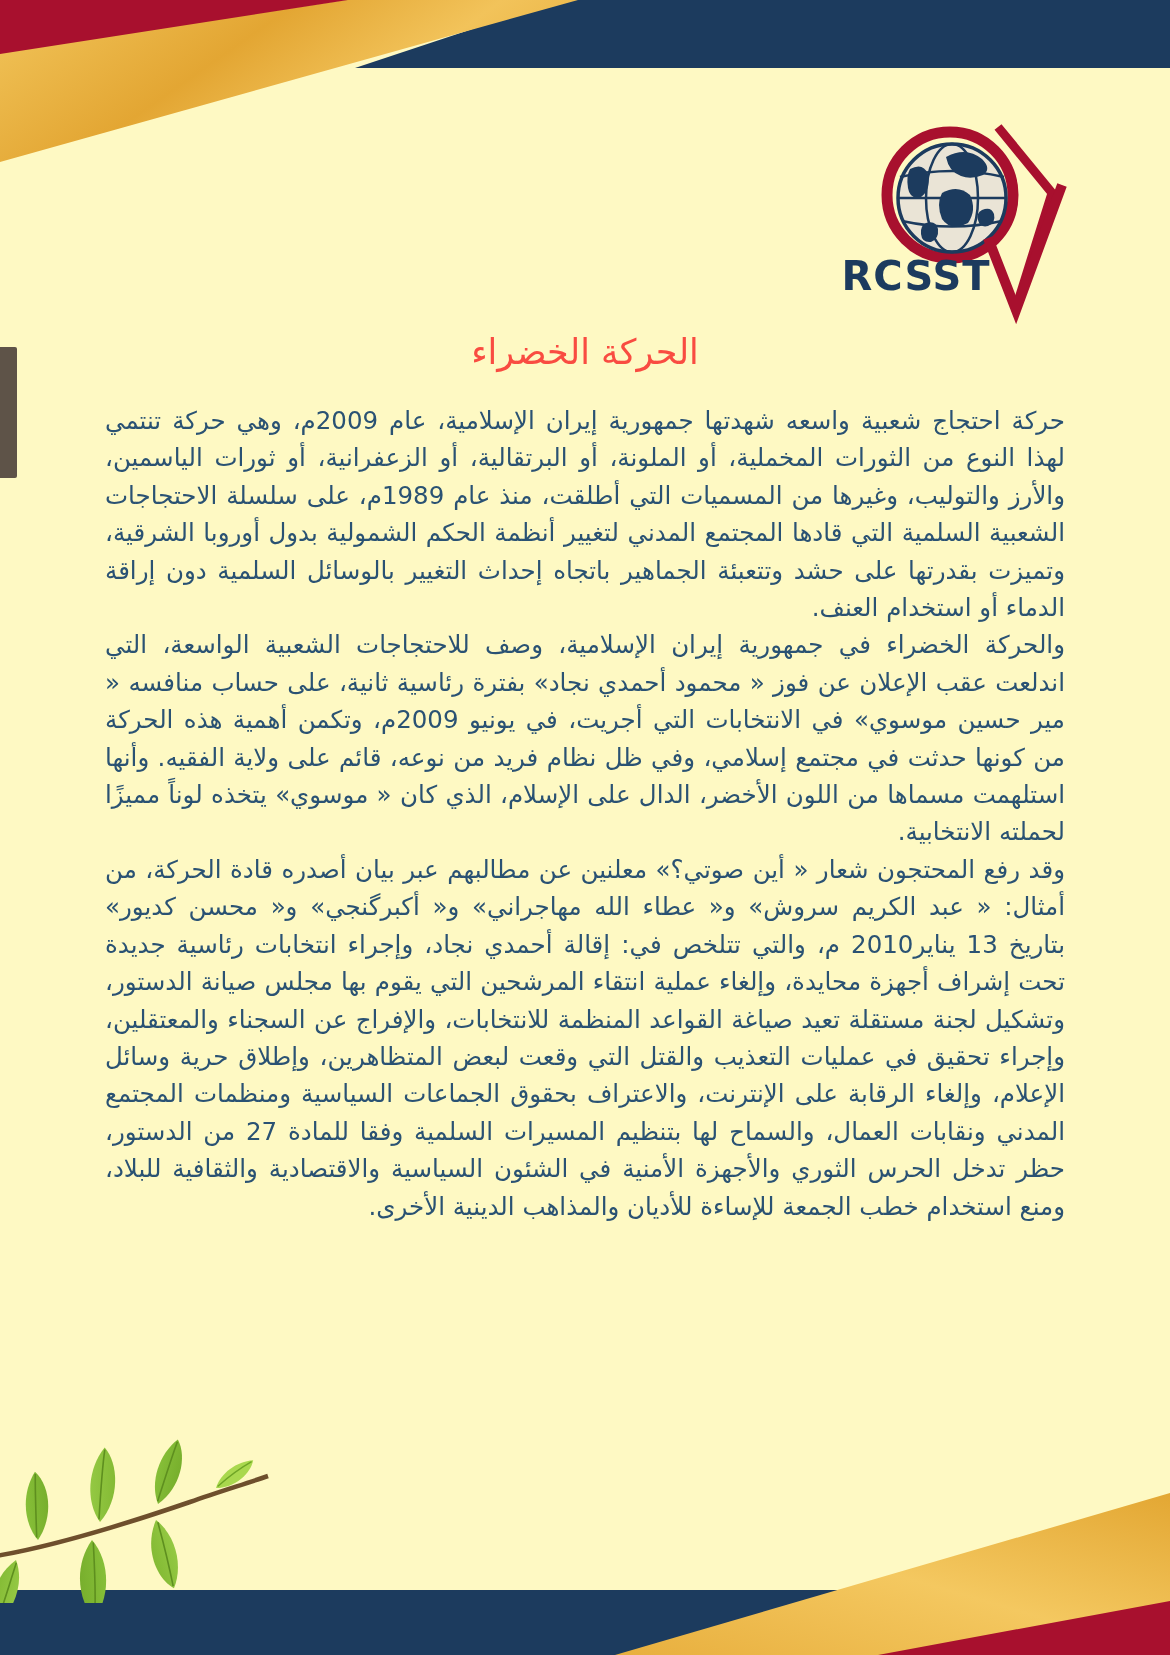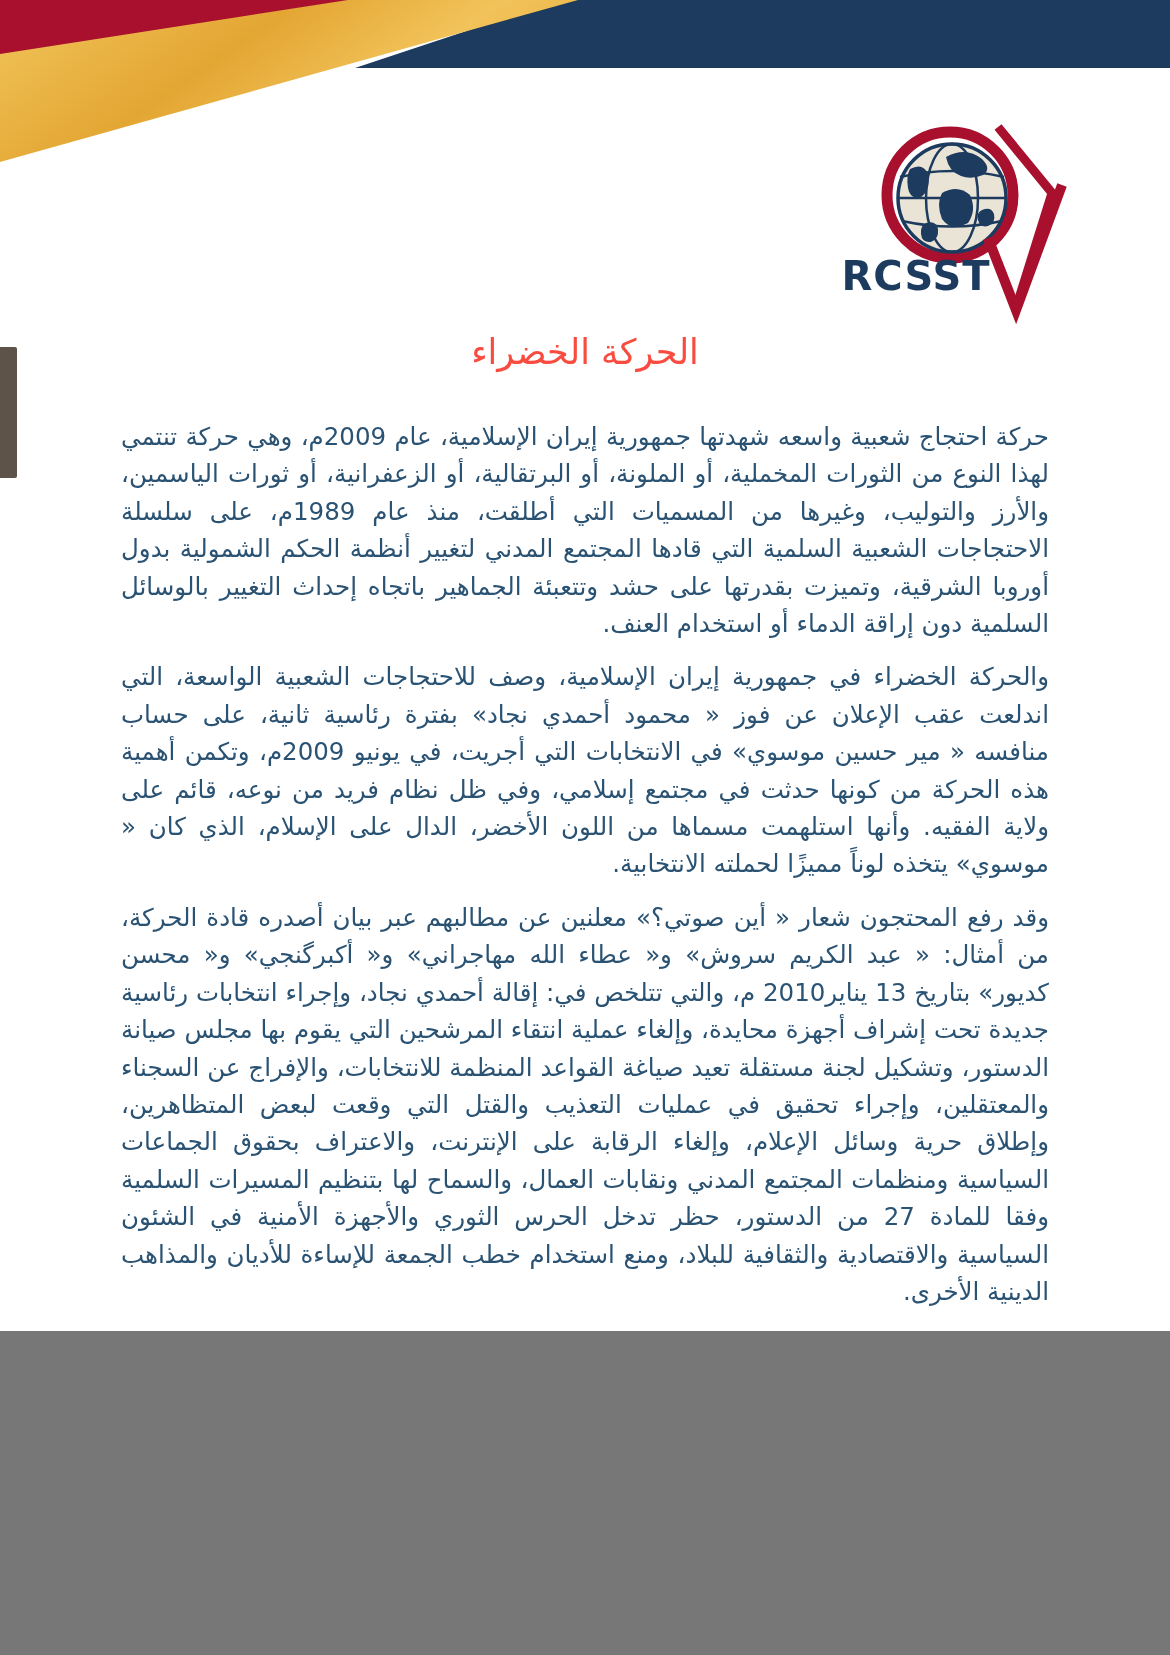--- a/index.html
+++ b/index.html
@@ -1,20 +1,20 @@
 <!DOCTYPE html>
 <html><head>
 <meta charset="utf-8">
 <style>
   html,body{margin:0;padding:0;background:#777;}
   .page{
     position:relative;
-    width:1170px;height:1331px;
+    width:1170px;height:1655px;
     margin:0 auto;
-    background:#ffffff;
+    background:#fef9c3;
     overflow:hidden;
     font-family:"DejaVu Sans","Liberation Sans",sans-serif;
   }
   svg.deco{position:absolute;left:0;top:0;width:1170px;height:1655px;pointer-events:none;}
   .side-tab{
     position:absolute;left:0;top:347px;width:17px;height:131px;
     background:#5E5348;border-top-right-radius:2px;border-bottom-right-radius:2px;
   }
   .logo{position:absolute;left:830px;top:105px;width:260px;height:220px;}
   .logo svg{position:absolute;left:0;top:0;width:260px;height:220px;}
@@ -30,21 +30,21 @@
     font-size:35px;font-weight:normal;color:#F94C41;
     direction:rtl;
   }
   .body-text{
     position:absolute;left:105px;top:402px;width:960px;
     direction:rtl;
     text-align:justify;
     color:#2A5273;
     font-size:24.5px;line-height:37.4px;
   }
-  .body-text p{margin:16px;padding:0;}
+  .body-text p{margin:0;padding:0;}
   .leaf{position:absolute;left:0;top:1388px;width:280px;height:215px;}
 </style>
 </head>
 <body>
 
 <div class="page">
 
   <svg class="deco" viewBox="0 0 1170 1655" preserveAspectRatio="none" aria-hidden="true">
     <defs>
       <linearGradient id="goldgrad" x1="0" y1="0" x2="1" y2="0.4">

